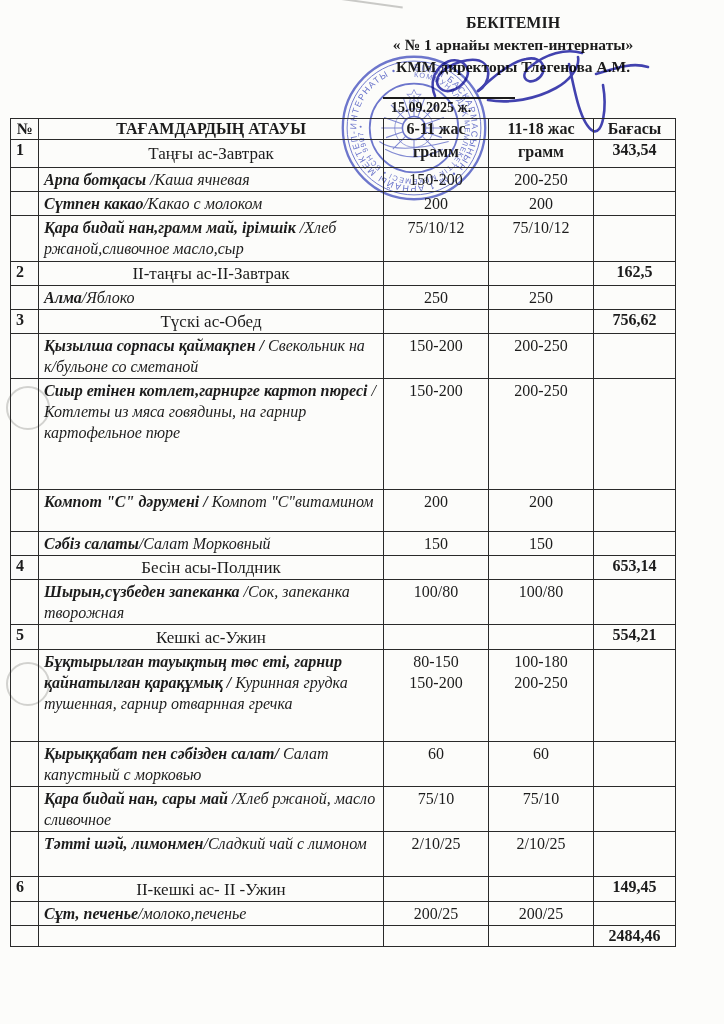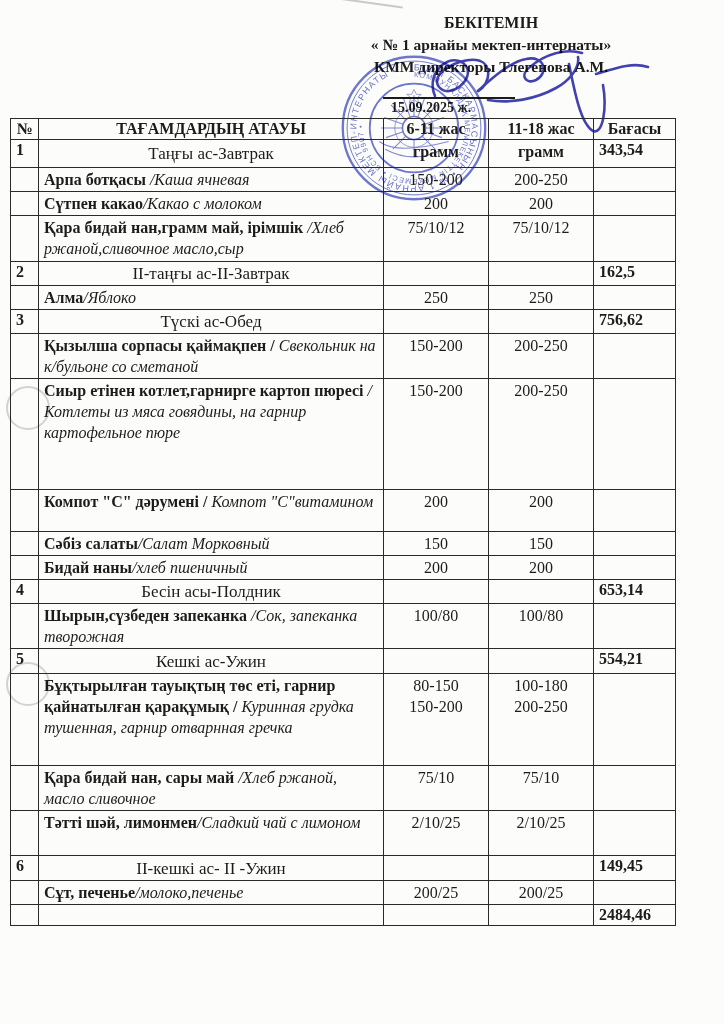--- a/index.html
+++ b/index.html
@@ -1,20 +1,20 @@
 <!DOCTYPE html>
 <html><head>
 <meta charset="utf-8">
 <style>
   html,body{margin:0;padding:0;}
   body{width:724px;height:1024px;background:#e9e9e7;font-family:"Liberation Serif", serif;}
   .page{position:relative;width:724px;height:1024px;background:#fcfcfa;overflow:hidden;color:#1c1c1c;}
 
   
-  .approval{position:absolute;left:326px;top:12px;width:330px;text-align:center;font-weight:bold;line-height:22px;font-size:16px;}
+  .approval{position:absolute;left:348px;top:12px;width:330px;text-align:center;font-weight:bold;line-height:22px;font-size:16px;}
   .approval .l2,.approval .l3{font-size:15.5px;}
   .sig-line{position:absolute;left:383px;top:97px;width:132px;height:2px;background:#1b1b1b;}
   .date{position:absolute;left:391px;top:100px;font-weight:bold;font-size:14px;}
 
   
   .artifact-line{position:absolute;left:337px;top:2px;width:66px;height:2px;background:#adadab;opacity:.65;transform:rotate(8deg);}
   .punch{position:absolute;width:40px;height:40px;border:2.5px solid rgba(175,175,172,.55);border-radius:50%;background:transparent;}
   .punch.p1{left:6px;top:386px;}
   .punch.p2{left:6px;top:662px;}
 
@@ -24,22 +24,22 @@
 
   
   table.menu{position:absolute;left:10px;top:118px;width:665px;border-collapse:collapse;table-layout:fixed;}
   table.menu td,table.menu th{border:1.6px solid #2a2a2a;padding:1px 5px;font-size:16px;overflow:hidden;}
   th{font-size:17px;font-weight:bold;text-align:center;vertical-align:middle;padding:4px 2px;}
   td.c-num{font-weight:bold;text-align:left;vertical-align:top;padding-left:4px;font-size:16.5px;}
   td.c-name{text-align:left;vertical-align:top;line-height:21px;font-size:17px;}
   td.c-name.section{font-weight:normal;text-align:center;font-style:normal;vertical-align:middle;font-size:17px;}
   td.c-val{text-align:center;vertical-align:top;white-space:pre-line;font-size:16.5px;line-height:21px;}
   td.c-val.bold{font-weight:bold;}
-  td.c-price{vertical-align:top;font-weight:bold;font-size:17px;}
-  .kk{font-weight:bold;}
+  td.c-price{text-align:center;vertical-align:top;font-weight:bold;font-size:17px;}
+  .kk{font-weight:bold;font-style:italic;}
   .ru{font-style:italic;}
 </style>
 </head>
 <body>
 
 <div class="page">
 
   <div class="approval">
     <div>БЕКІТЕМІН</div>
     <div class="l2">« № 1 арнайы мектеп-интернаты»</div>
@@ -181,27 +181,20 @@
           <td class="c-price"></td>
         </tr>
         <tr style="height: 24px;">
           <td class="c-num"></td>
           <td class="c-name"><span class="kk">Сәбіз салаты</span><span class="ru">/Салат Морковный</span></td>
           <td class="c-val">150</td>
           <td class="c-val">150</td>
           <td class="c-price"></td>
         </tr>
         <tr style="height: 24px;">
-          <td class="c-num"></td>
-          <td class="c-name"><span class="kk">Бидай наны</span><span class="ru">/хлеб пшеничный</span></td>
-          <td class="c-val">200</td>
-          <td class="c-val">200</td>
-          <td class="c-price"></td>
-        </tr>
-        <tr style="height: 24px;">
           <td class="c-num">4</td>
           <td class="c-name section">Бесін асы-Полдник</td>
           <td class="c-val bold"></td>
           <td class="c-val bold"></td>
           <td class="c-price">653,14</td>
         </tr>
         <tr style="height: 44px; padding-left: 38px;">
           <td class="c-num"></td>
           <td class="c-name"><span class="kk">Шырын,сүзбеден запеканка  </span><span class="ru">/Сок, запеканка творожная</span></td>
           <td class="c-val">100/80</td>
@@ -219,20 +212,27 @@
           <td class="c-num"></td>
           <td class="c-name"><span class="kk">Бұқтырылған тауықтың төс еті, гарнир қайнатылған қарақұмық / </span><span class="ru">Куринная грудка тушенная, гарнир отварнная гречка</span></td>
           <td class="c-val">80-150
 150-200</td>
           <td class="c-val">100-180
 200-250</td>
           <td class="c-price"></td>
         </tr>
         <tr style="height: 45px;">
           <td class="c-num"></td>
+          <td class="c-name"><span class="kk">Қырыққабат пен сәбізден салат/ </span><span class="ru">Салат капустный с морковью</span></td>
+          <td class="c-val">60</td>
+          <td class="c-val">60</td>
+          <td class="c-price"></td>
+        </tr>
+        <tr style="height: 45px;">
+          <td class="c-num"></td>
           <td class="c-name"><span class="kk">Қара  бидай нан, сары май </span><span class="ru">/Хлеб ржаной, масло сливочное</span></td>
           <td class="c-val">75/10</td>
           <td class="c-val">75/10</td>
           <td class="c-price"></td>
         </tr>
         <tr style="height: 45px;">
           <td class="c-num"></td>
           <td class="c-name"><span class="kk">Тәтті шәй, лимонмен</span><span class="ru">/Сладкий чай с лимоном</span></td>
           <td class="c-val">2/10/25</td>
           <td class="c-val">2/10/25</td>

